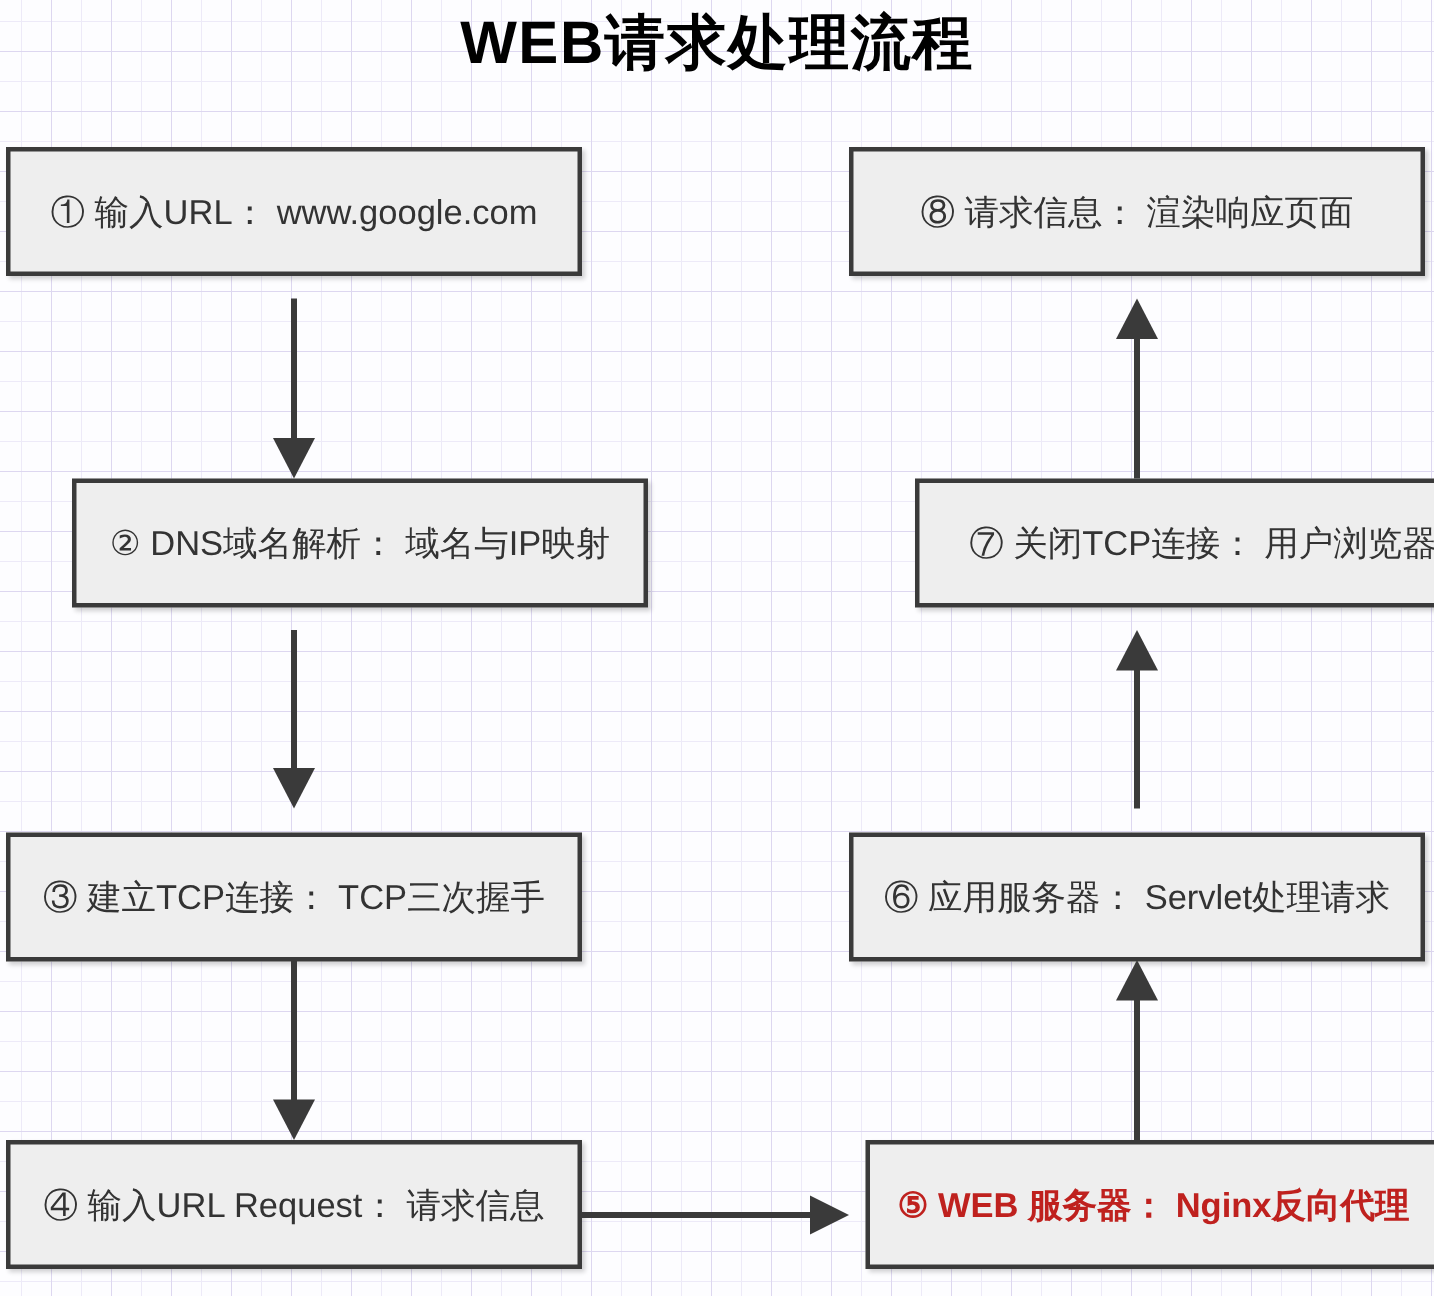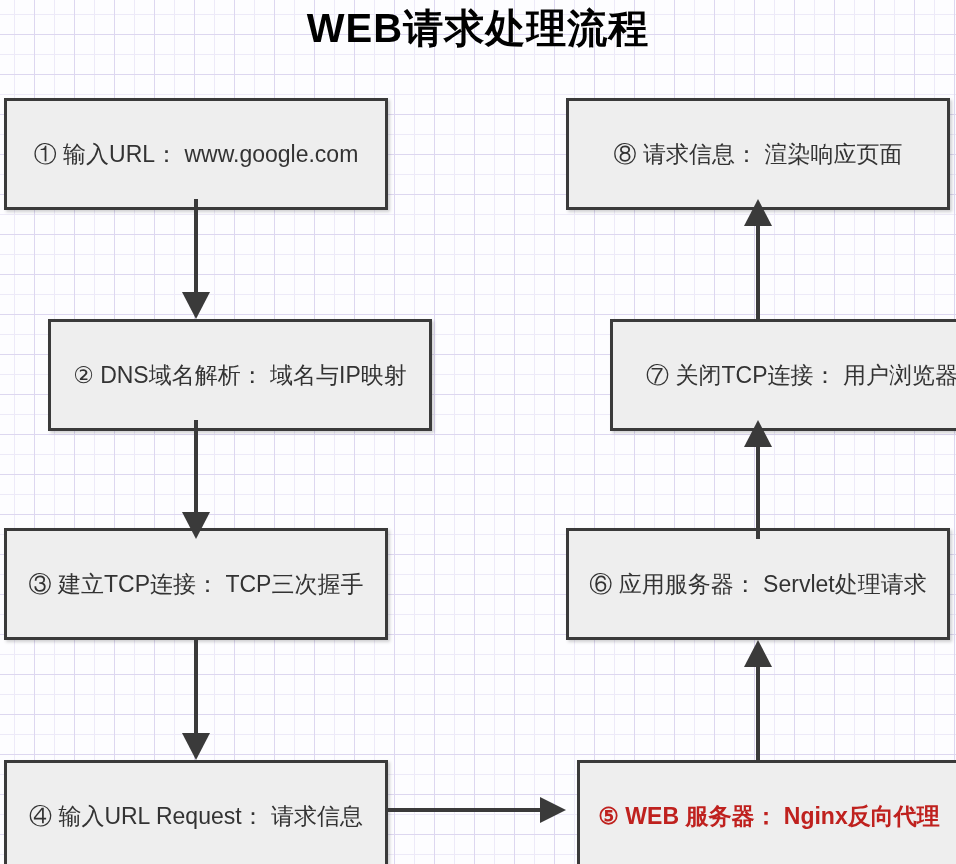--- a/index.html
+++ b/index.html
@@ -21,37 +21,37 @@
     position: absolute;
     top: 1px; left: 0; width: 956px;
     text-align: center;
     font-size: 40px;
     font-weight: bold;
     color: var(--title-color, #000);
     letter-spacing: 1px;
   }
   .box {
     position: absolute;
-    width: 384px; height: 112px;
+    width: 384px; height: 86px;
     box-sizing: border-box;
     background: var(--box-fill, #eee);
     border: 3px solid var(--box-border, #3a3a3a);
     box-shadow: 2px 2px 3px rgba(0,0,0,0.18);
     display: flex;
     align-items: center;
     justify-content: center;
     font-size: 23px;
     color: var(--text-color, #333);
     white-space: nowrap;
   }
   .col-left  { left: 4px; }
   .col-right { left: 566px; }
   .row-0 { top: 98px; }
   .row-1 { top: 319px; margin-left: 44px; }
-  .row-2 { top: 528px; }
+  .row-2 { top: 555px; }
   .row-3 { top: 760px; }
   .box.highlight { color: var(--highlight-red, #bf211e); font-weight: bold; margin-left: 11px; }
 
   .arrow-line-v {
     position: absolute;
     width: 4px;
     background: var(--arrow-color, #3a3a3a);
   }
   .arrow-line-h {
     position: absolute;

